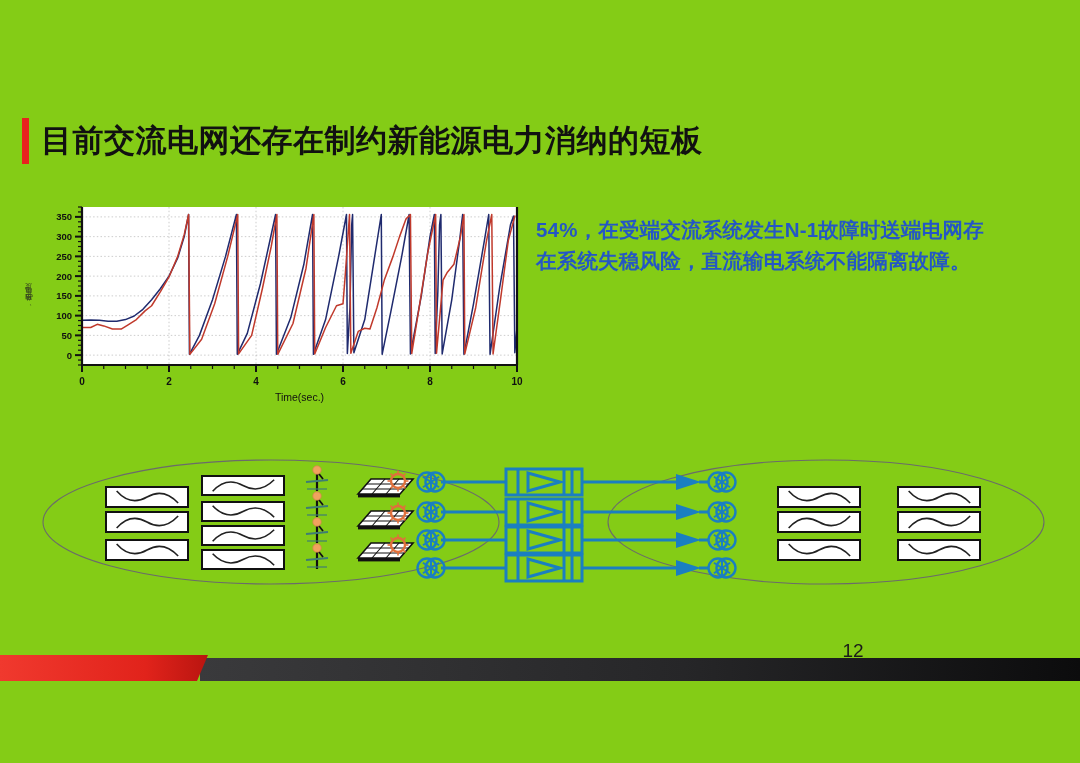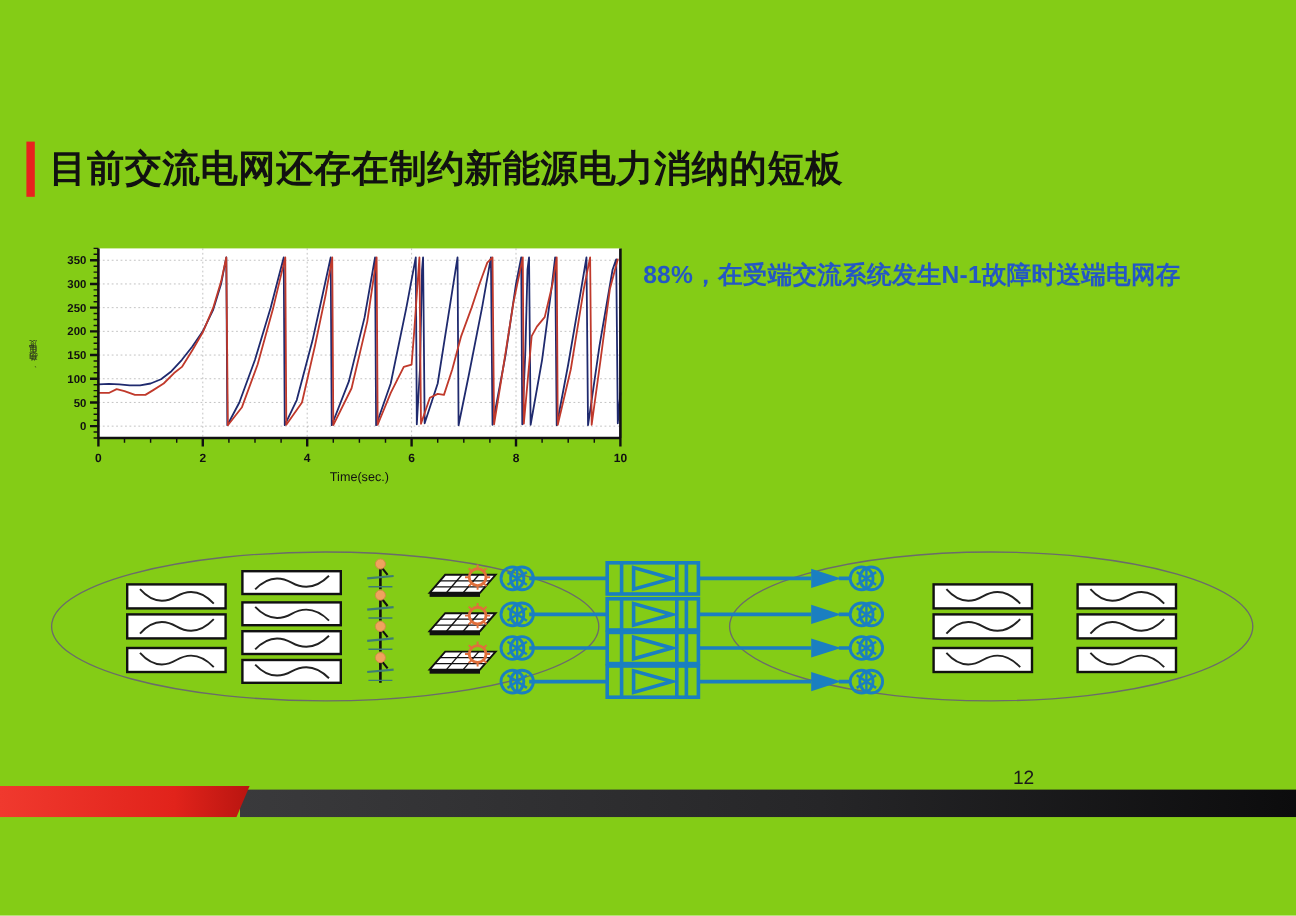--- a/index.html
+++ b/index.html
@@ -34,21 +34,21 @@
     letter-spacing:.2px;
   }
   .para p{margin:0;}
 
   
   .diagram{position:absolute;left:36px;top:452px;width:1012px;height:140px;}
 
   
   .pagenum{
     position:absolute;left:0;top:640px;width:1080px;text-align:center;
-    font-size:16px;color:#1a1a1a;
+    font-size:19px;color:#1a1a1a;
   }
   .pagenum span{position:relative;left:313px;}
   .footer-bar{position:absolute;left:0;top:655px;width:1080px;height:26px;}
 </style>
 </head>
 <body>
 
 <div class="slide">
 
   <div class="title-row">
@@ -144,21 +144,22 @@
         <line x1="384.25" y1="172" x2="384.25" y2="176" stroke="#111" stroke-width="1.2"></line>
         <line x1="427.75" y1="172" x2="427.75" y2="176" stroke="#111" stroke-width="1.2"></line>
         <line x1="449.5" y1="172" x2="449.5" y2="176" stroke="#111" stroke-width="1.2"></line>
         <line x1="471.25" y1="172" x2="471.25" y2="176" stroke="#111" stroke-width="1.2"></line>
         <text x="275.5" y="208" text-anchor="middle" font-size="10.5" font-family="&quot;Liberation Sans&quot;,sans-serif" fill="#111">Time(sec.)</text>
       </svg>
   </div>
   <div class="ylab">功角、电压 (度)</div>
 
   <div class="para">
-    <p>88%，在受端交流系统发生N-1故障时送端电网存</p>
+    <p>54%，在受端交流系统发生N-1故障时送端电网存</p>
+    <p>在系统失稳风险，直流输电系统不能隔离故障。</p>
   </div>
 
   <div class="diagram">
     <svg id="diag" width="1012" height="140" viewBox="0 0 1012 140">
         <ellipse cx="235" cy="70" rx="228" ry="62" fill="none" stroke="#6b6b6b" stroke-width="1.1"></ellipse>
         <ellipse cx="790" cy="70" rx="218" ry="62" fill="none" stroke="#6b6b6b" stroke-width="1.1"></ellipse>
         <g>
           <rect x="70" y="35" width="82" height="20" fill="#fff" stroke="#111" stroke-width="2"></rect>
           <path d="M 80.66 39 Q 94.6 54.6 111 45 T 142.16 51" fill="none" stroke="#222" stroke-width="1.6"></path>
         </g>

